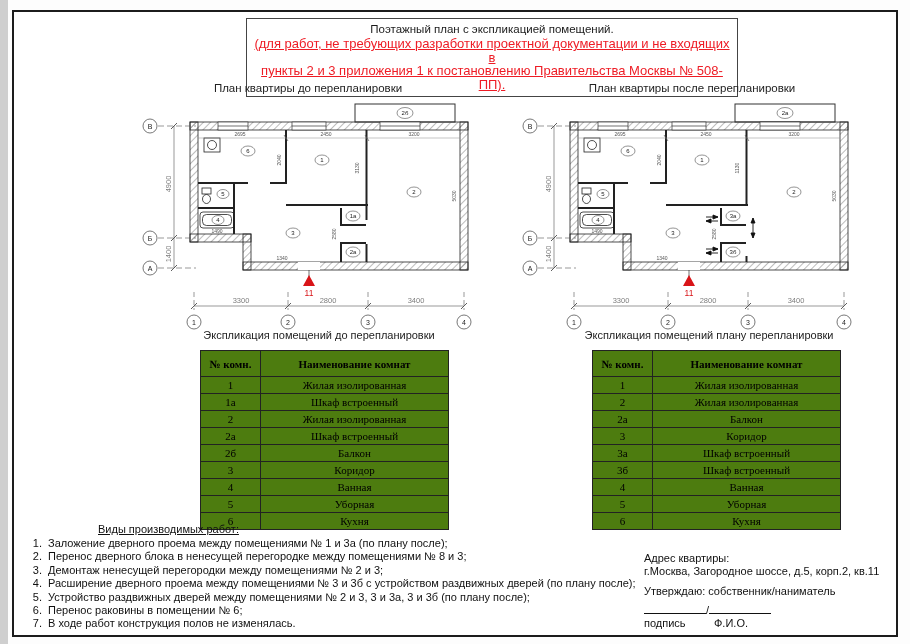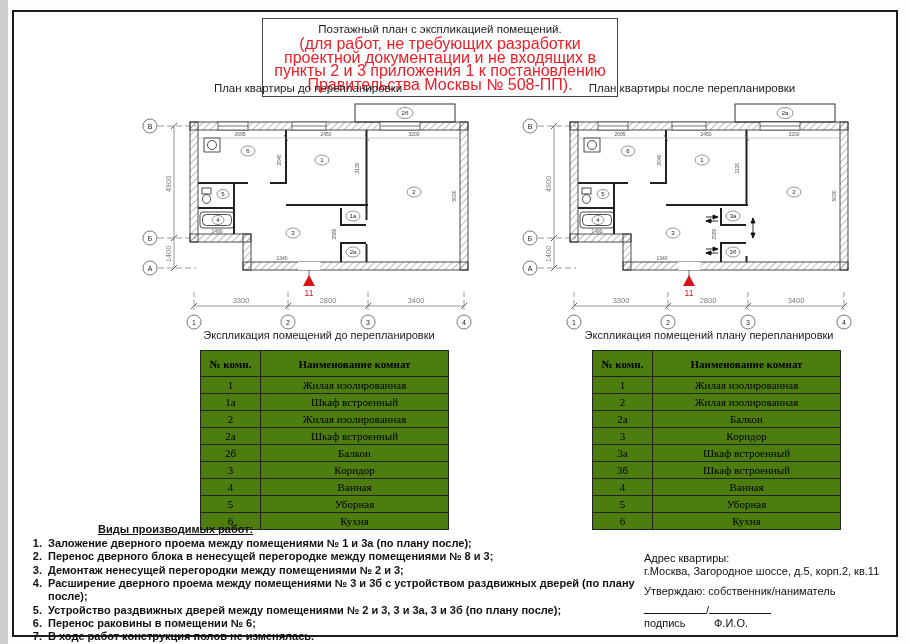--- a/index.html
+++ b/index.html
@@ -2,38 +2,38 @@
 <html style="--accent: #ee1c25;"><head>
 <meta charset="utf-8">
 <style>
   * { margin:0; padding:0; box-sizing:border-box; }
   html,body { width:910px; height:644px; background:#ffffff; font-family:"Liberation Sans",sans-serif; overflow:hidden; }
   #stage { position:relative; width:910px; height:644px; background:#fdfdfd; }
   #edge-strip { position:absolute; left:0; top:0; width:8px; height:644px; background:#cfcfcf; }
   #frame { position:absolute; left:12px; top:10px; width:886px; height:627px; border:2px solid #1c1c1c; background:#ffffff; }
 
   
-  .title-box { position:absolute; left:232px; top:6px; width:356px; padding:4px 6px 5px 6px; border:1px solid #444; text-align:center;margin-left:16px; }
+  .title-box { position:absolute; left:232px; top:6px; width:492px; padding:4px 6px 5px 6px; border:1px solid #444; text-align:center; }
   .title-box .t1 { font-size:11.5px; color:#1a1a1a; margin-bottom:2px; }
-  .title-box .t2 { font-size:16px; line-height:13.5px; }
+  .title-box .t2 { font-size:13px; line-height:13.5px;text-decoration:underline; }
 
   .plan-title { position:absolute; width:360px; text-align:center; font-size:11.5px; color:#222; top:70px; }
   .plan-svg { position:absolute; top:84px; }
 
   .expl-title { position:absolute; width:330px; text-align:center; font-size:11px; color:#222; top:317px; }
 
   table.expl { position:absolute; border-collapse:collapse; font-family:"Liberation Serif",serif; background:#4d7c0f; }
   table.expl th, table.expl td { border:1px solid #222; text-align:center; }
   table.expl th { font-size:11px; font-weight:bold; height:26px; padding:0 8px; }
   table.expl td { font-size:11px; height:17px; padding:0 6px; }
   table.expl { border:1.5px solid #111; }
   .col-num { width:60px; }
   .col-name { width:188px; }
 
-  .works { position:absolute; left:14px; top:511px; width:625px; font-size:11px; color:#111;font-weight:bold; }
+  .works { position:absolute; left:14px; top:511px; width:625px; font-size:11px; color:#111; }
   .works .works-title { margin-left:70px; text-decoration:underline; margin-bottom:2px; }
   .works .w-item { display:flex; line-height:12.9px; margin-bottom:0.5px; }
   .works .w-num { width:20px; text-align:right; padding-right:6px; flex:0 0 auto; }
 
   .approval { position:absolute; left:630px; top:540px; width:262px; font-size:11px; color:#111; }
   .approval .a1 { margin-bottom:1px; }
   .approval .a3 { margin-top:8px; }
   .sig-row { margin-top:6px; font-size:11px; }
   .sig-seg { display:inline-block; width:62px; border-bottom:1px solid #111; height:11px; }
   .sig-labels { font-size:11px; margin-top:1px; }

